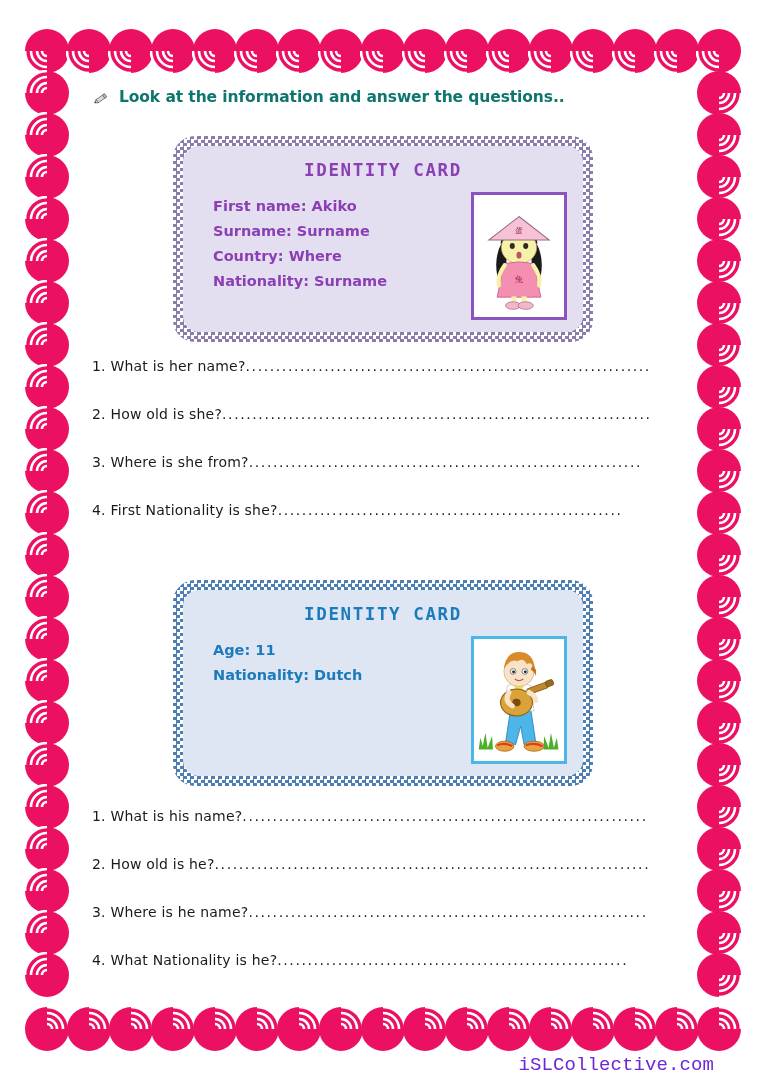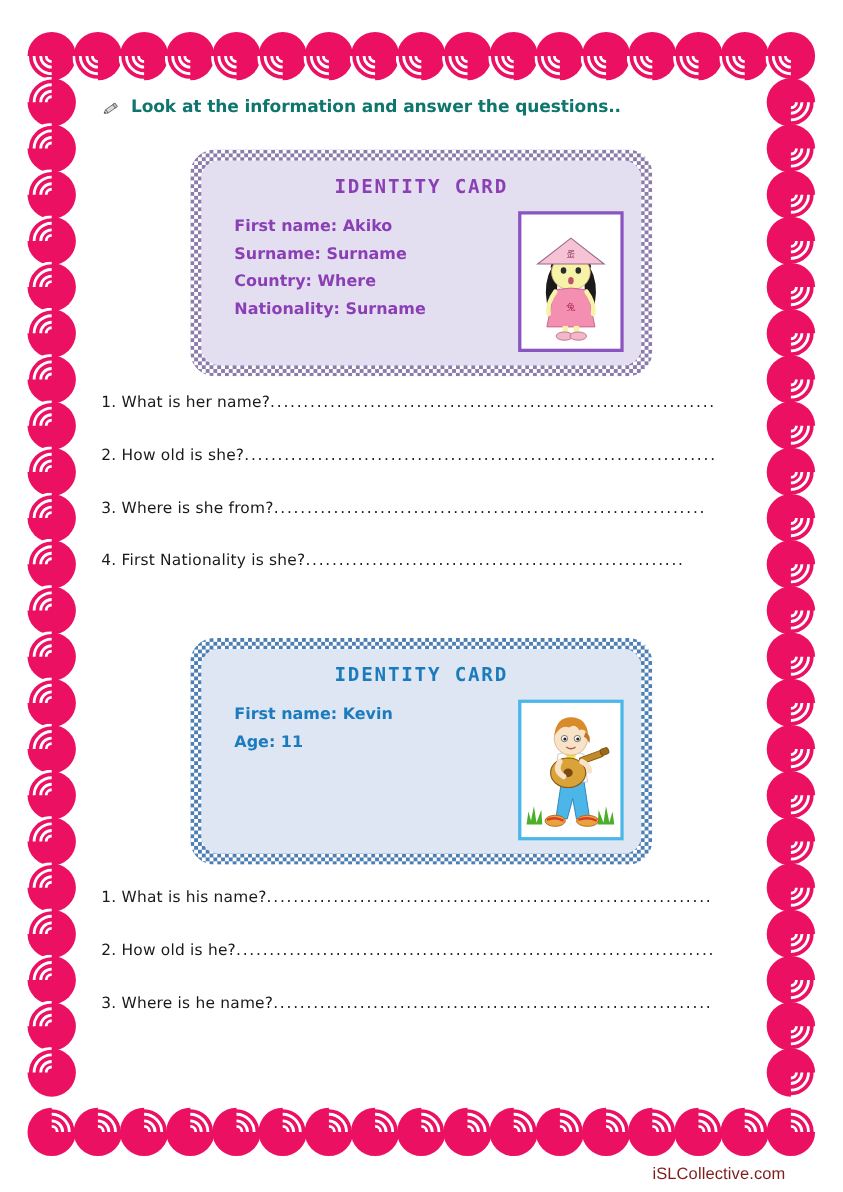--- a/index.html
+++ b/index.html
@@ -156,23 +156,23 @@
     letter-spacing: 1.6px;
     color: #1a1a1a;
   }
   .qgroup-2 { margin-top: 22px; }
 
   
   .watermark {
     position: absolute;
     right: 52px;
     bottom: 8px;
-    font-family: Liberation Sans, sans-serif;
-    font-size: 15px;
-    color: #7f1d1d;
+    font-family: Liberation Mono, monospace;
+    font-size: 19px;
+    color: #6d28d9;
     z-index: 9;
     letter-spacing: 0.1px;
   }
 </style>
 </head>
 <body>
 
 <div class="border-layer" id="border-layer">
     <div class="spiral" style="left: 24px; top: 28px;">
       <svg viewBox="0 0 46 46">
@@ -1138,26 +1138,26 @@
       <span class="q-dots">.........................................................</span>
     </div>
   </div>
 
   <div class="id-card card-blue">
     <div class="id-card-inner">
       <div class="card-title">IDENTITY  CARD</div>
       <div class="card-body">
         <div class="card-fields">
           <div class="field-line">
-            <span>First name:</span>
-            <span class="field-value">Kevin</span>
+            <span>Age:</span>
+            <span class="field-value">11</span>
           </div>
           <div class="field-line">
-            <span>Age:</span>
-            <span class="field-value">11</span>
+            <span>Nationality:</span>
+            <span class="field-value">Dutch</span>
           </div>
         </div>
         <div class="photo-frame">
           <svg viewBox="0 0 100 134">
             <rect x="0" y="0" width="100" height="134" fill="#ffffff"></rect>
 
             <path d="M6 126 l4 -20 l3 20z M12 126 l6 -16 l1 16z M2 126 l2 -14 l4 14z" fill="#4caf2a"></path>
             <path d="M92 126 l-4 -20 l-3 20z M86 126 l-6 -16 l-1 16z M97 126 l-2 -14 l-4 14z" fill="#4caf2a"></path>
 
             <path d="M40 78 l24 0 l6 40 l-14 2 l-4 -22 l-6 22 l-12 -2z" fill="#4db6e8" stroke="#2a80b5" stroke-width="1"></path>
@@ -1210,17 +1210,24 @@
       </span>
       <span class="q-dots">........................................................................</span>
     </div>
     <div class="question-row">
       <span class="q-text">
         <span>3.</span>
         <span>Where is he name?</span>
       </span>
       <span class="q-dots">..................................................................</span>
     </div>
+    <div class="question-row">
+      <span class="q-text">
+        <span>4.</span>
+        <span>What Nationality is he?</span>
+      </span>
+      <span class="q-dots">..........................................................</span>
+    </div>
   </div>
 
 </div>
 
 <div class="watermark">iSLCollective.com</div>
 
 </body></html>

